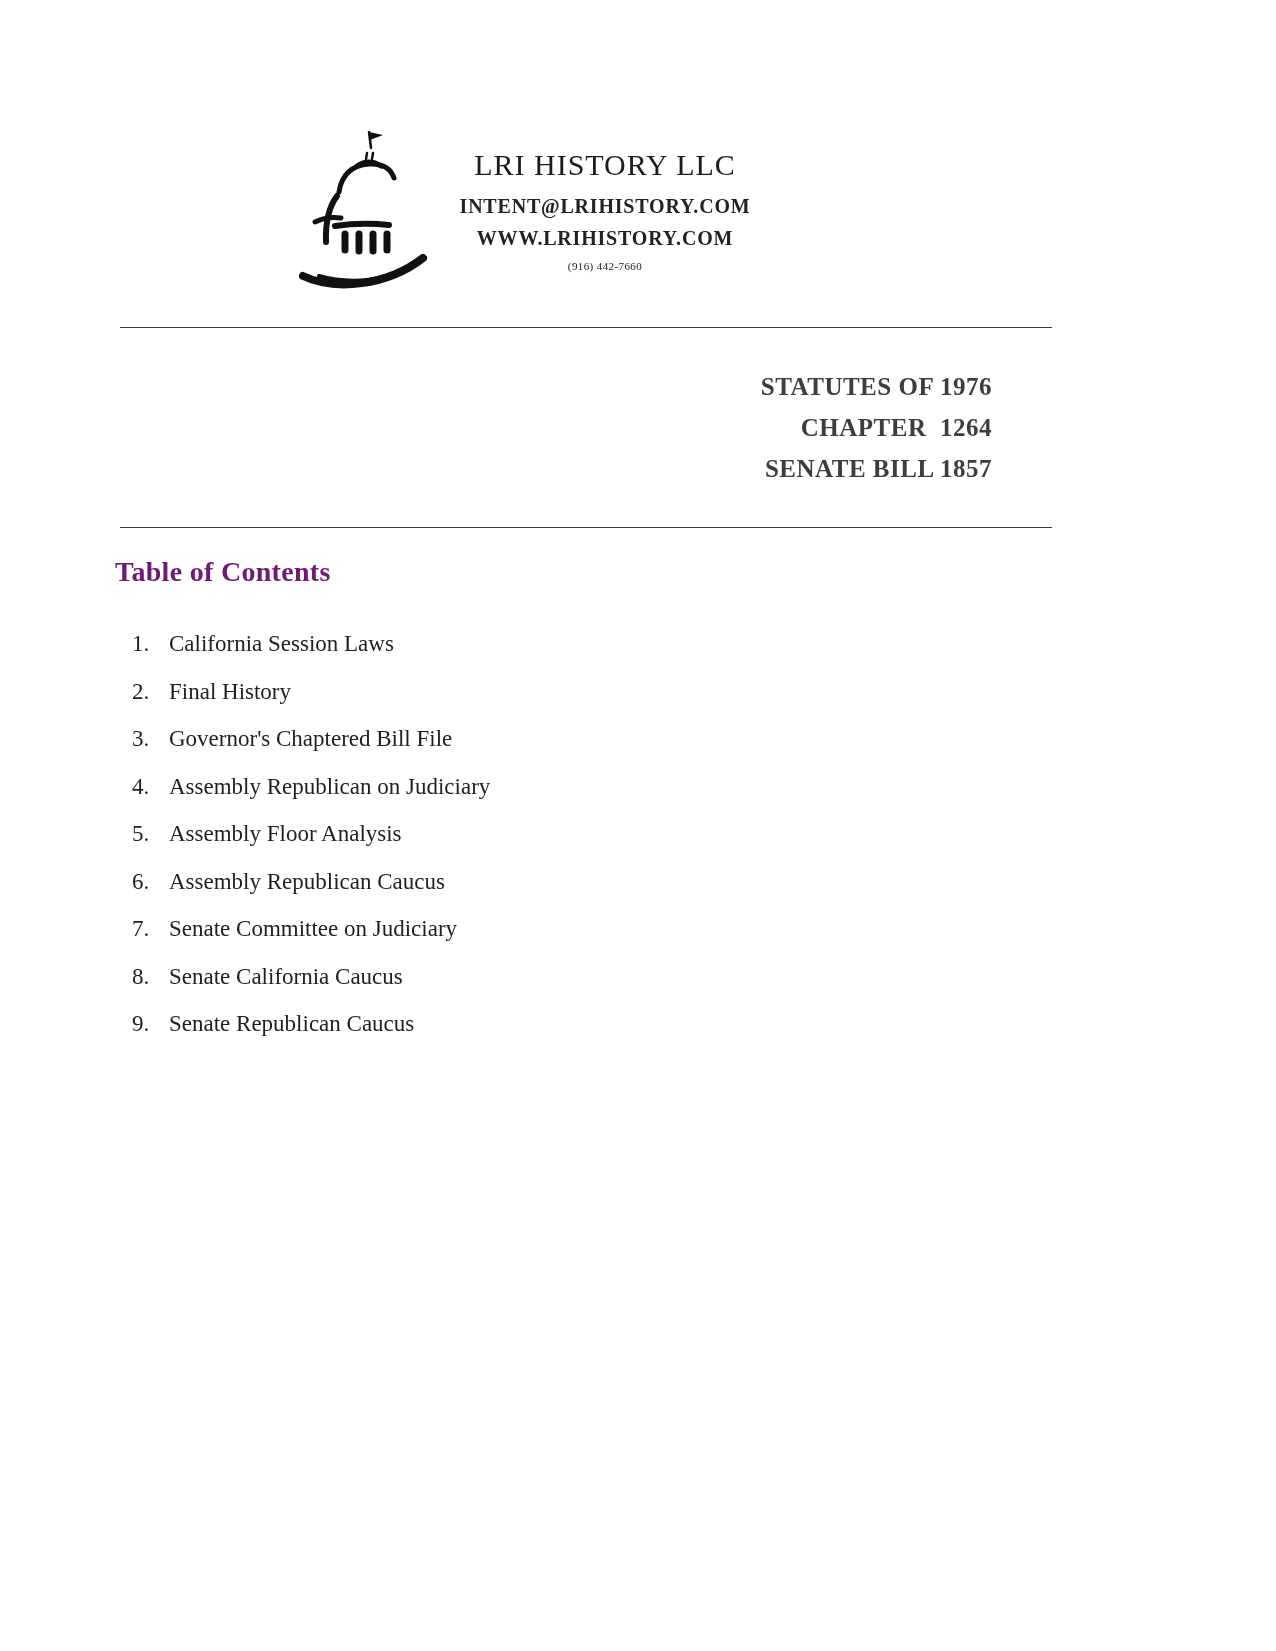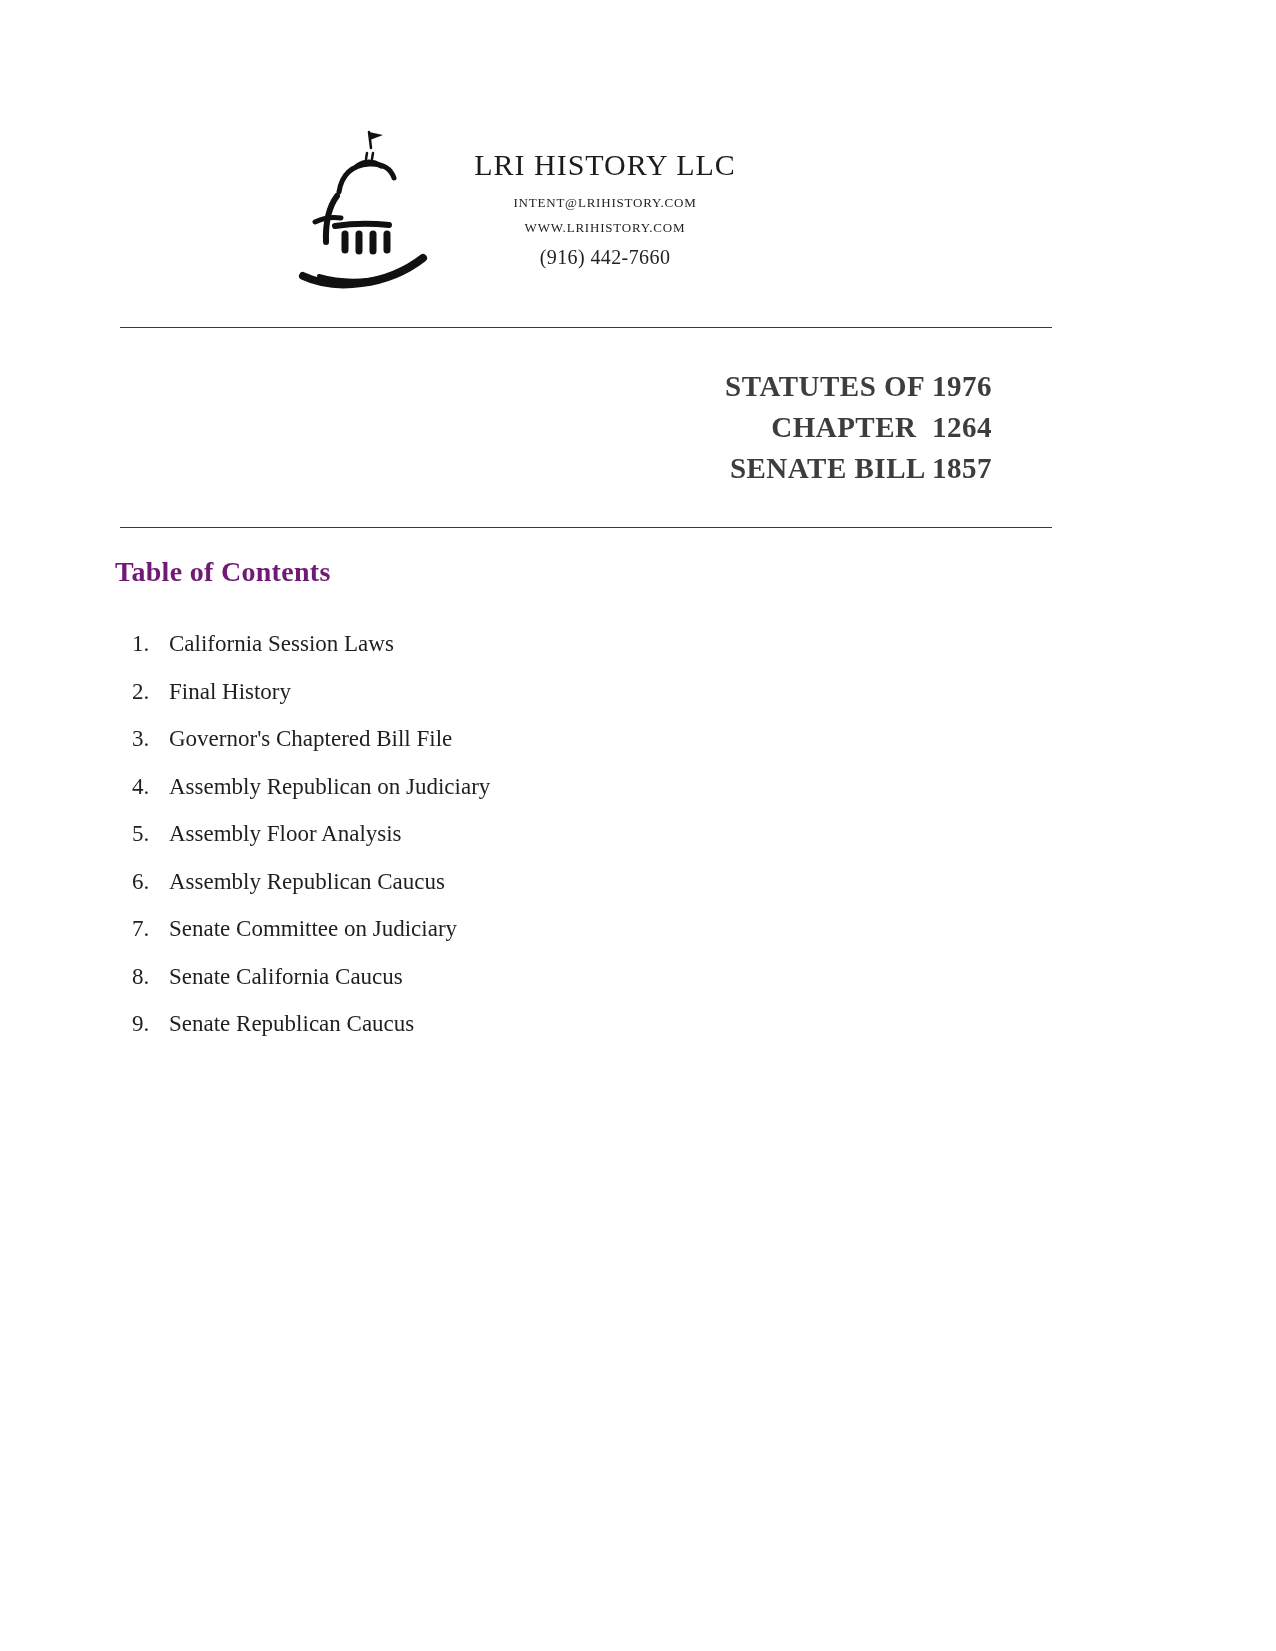--- a/index.html
+++ b/index.html
@@ -35,29 +35,30 @@
   }
   .company-name {
     font-size: 30px;
     font-weight: 400;
     letter-spacing: 1px;
     color: #1c1c1c;
     white-space: nowrap;
   }
   .company-contact {
     margin-top: 13px;
-    font-size: 13px;
+    font-size: 20px;
     letter-spacing: 0.8px;
     color: #222222;
     white-space: nowrap;
+    font-weight: bold;
   }
   .company-contact.site { margin-top: 9px; }
   .company-phone {
     margin-top: 10px;
-    font-size: 20px;
+    font-size: 11px;
     letter-spacing: 0.4px;
     color: #222222;
     white-space: nowrap;
   }
 
   
   .rule {
     position: absolute;
     left: 120px;
     width: 932px;
@@ -68,21 +69,21 @@
 
   
   .statute-block {
     position: absolute;
     left: 120px;
     top: 366px;
     width: 872px;
     text-align: right;
   }
   .statute-line {
-    font-size: 29px;
+    font-size: 25px;
     font-weight: 700;
     line-height: 41px;
     color: #3d3d3d;
     letter-spacing: 0.5px;
     white-space: pre; 
   }
 
   
   .toc-title {
     position: absolute;

